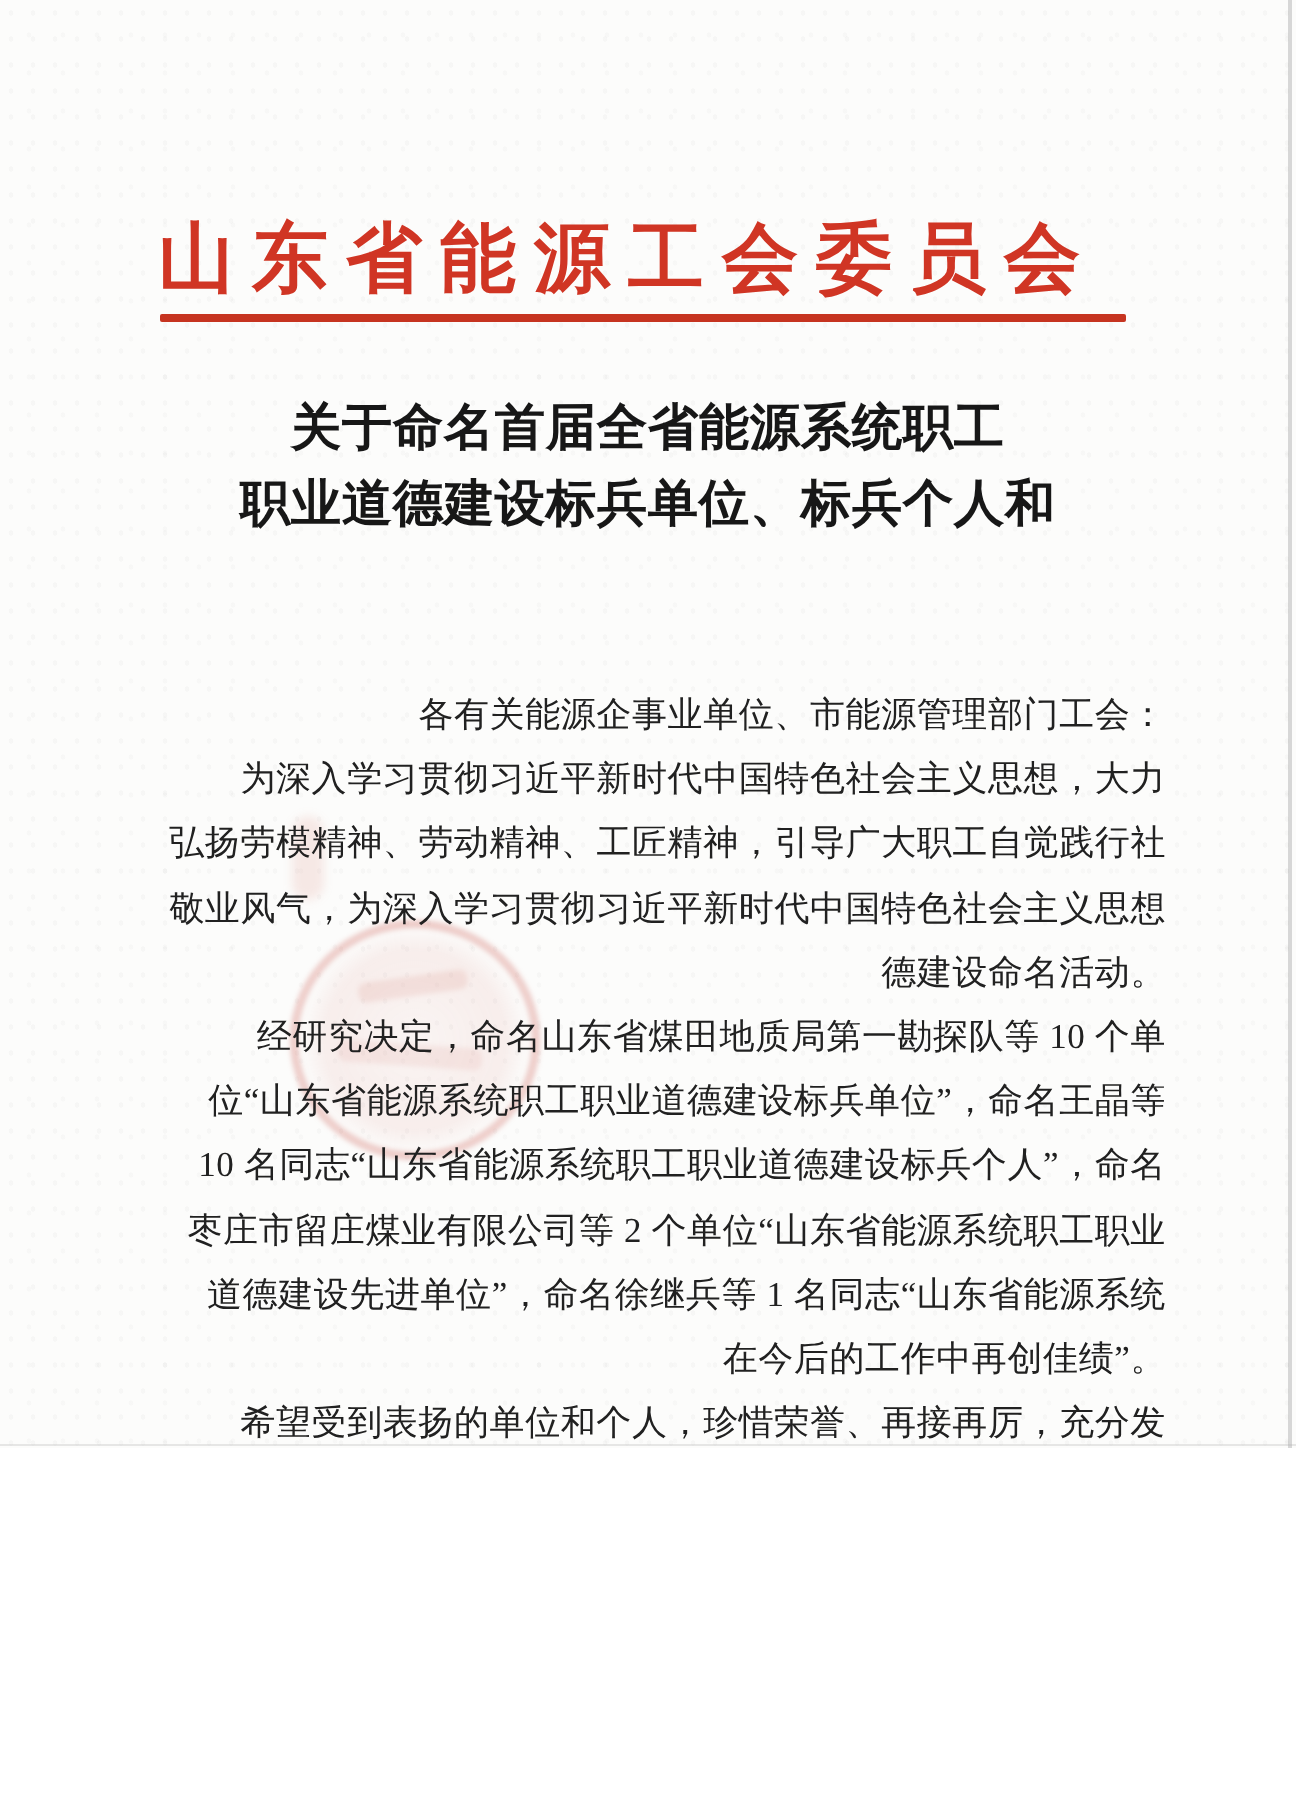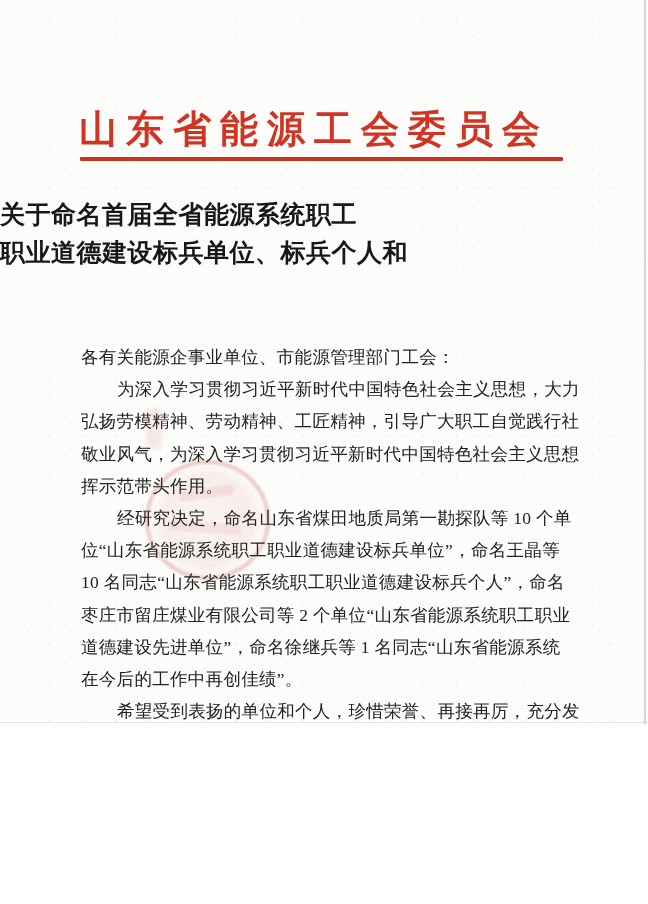--- a/index.html
+++ b/index.html
@@ -65,40 +65,41 @@
     height: 4px;
     background: #c63420;
     border-radius: 1px;
   }
 
   .doc-title {
     position: absolute;
     top: 196px;
     left: 0;
     width: 100%;
-    text-align: left;
+    text-align: center;
     font-size: 25px;
     line-height: 38px;
     font-weight: bold;
     letter-spacing: 0.5px;
     color: #171717;
   }
 
   .body-text {
     position: absolute;
     top: 341px;
     left: 81px;
     width: 502px;
     font-size: 17.5px;
     line-height: 32.2px;
     letter-spacing: 0.3px;
     color: #212121;
   }
   .body-text .line {
     white-space: nowrap;
+    text-align: right;
   }
   .body-text .line.indent {
     text-indent: 36px;
   }
 
   
   .seal {
     position: absolute;
     top: 460px;
     left: 145px;
@@ -176,21 +177,21 @@
   <div class="seal">
     <div class="seal-mark-1"></div>
     <div class="seal-mark-2"></div>
   </div>
 
   <div class="body-text">
     <div class="line">各有关能源企事业单位、市能源管理部门工会：</div>
     <div class="line indent">为深入学习贯彻习近平新时代中国特色社会主义思想，大力</div>
     <div class="line">弘扬劳模精神、劳动精神、工匠精神，引导广大职工自觉践行社</div>
     <div class="line">敬业风气，为深入学习贯彻习近平新时代中国特色社会主义思想</div>
-    <div class="line">挥示范带头作用。</div>
+    <div class="line">德建设命名活动。</div>
     <div class="line indent">经研究决定，命名山东省煤田地质局第一勘探队等 10 个单</div>
     <div class="line">位“山东省能源系统职工职业道德建设标兵单位”，命名王晶等</div>
     <div class="line">10 名同志“山东省能源系统职工职业道德建设标兵个人”，命名</div>
     <div class="line">枣庄市留庄煤业有限公司等 2 个单位“山东省能源系统职工职业</div>
     <div class="line">道德建设先进单位”，命名徐继兵等 1 名同志“山东省能源系统</div>
     <div class="line">在今后的工作中再创佳绩”。</div>
     <div class="line indent">希望受到表扬的单位和个人，珍惜荣誉、再接再厉，充分发</div>
   </div>
 
   <div class="page-number">- 1 -</div>

